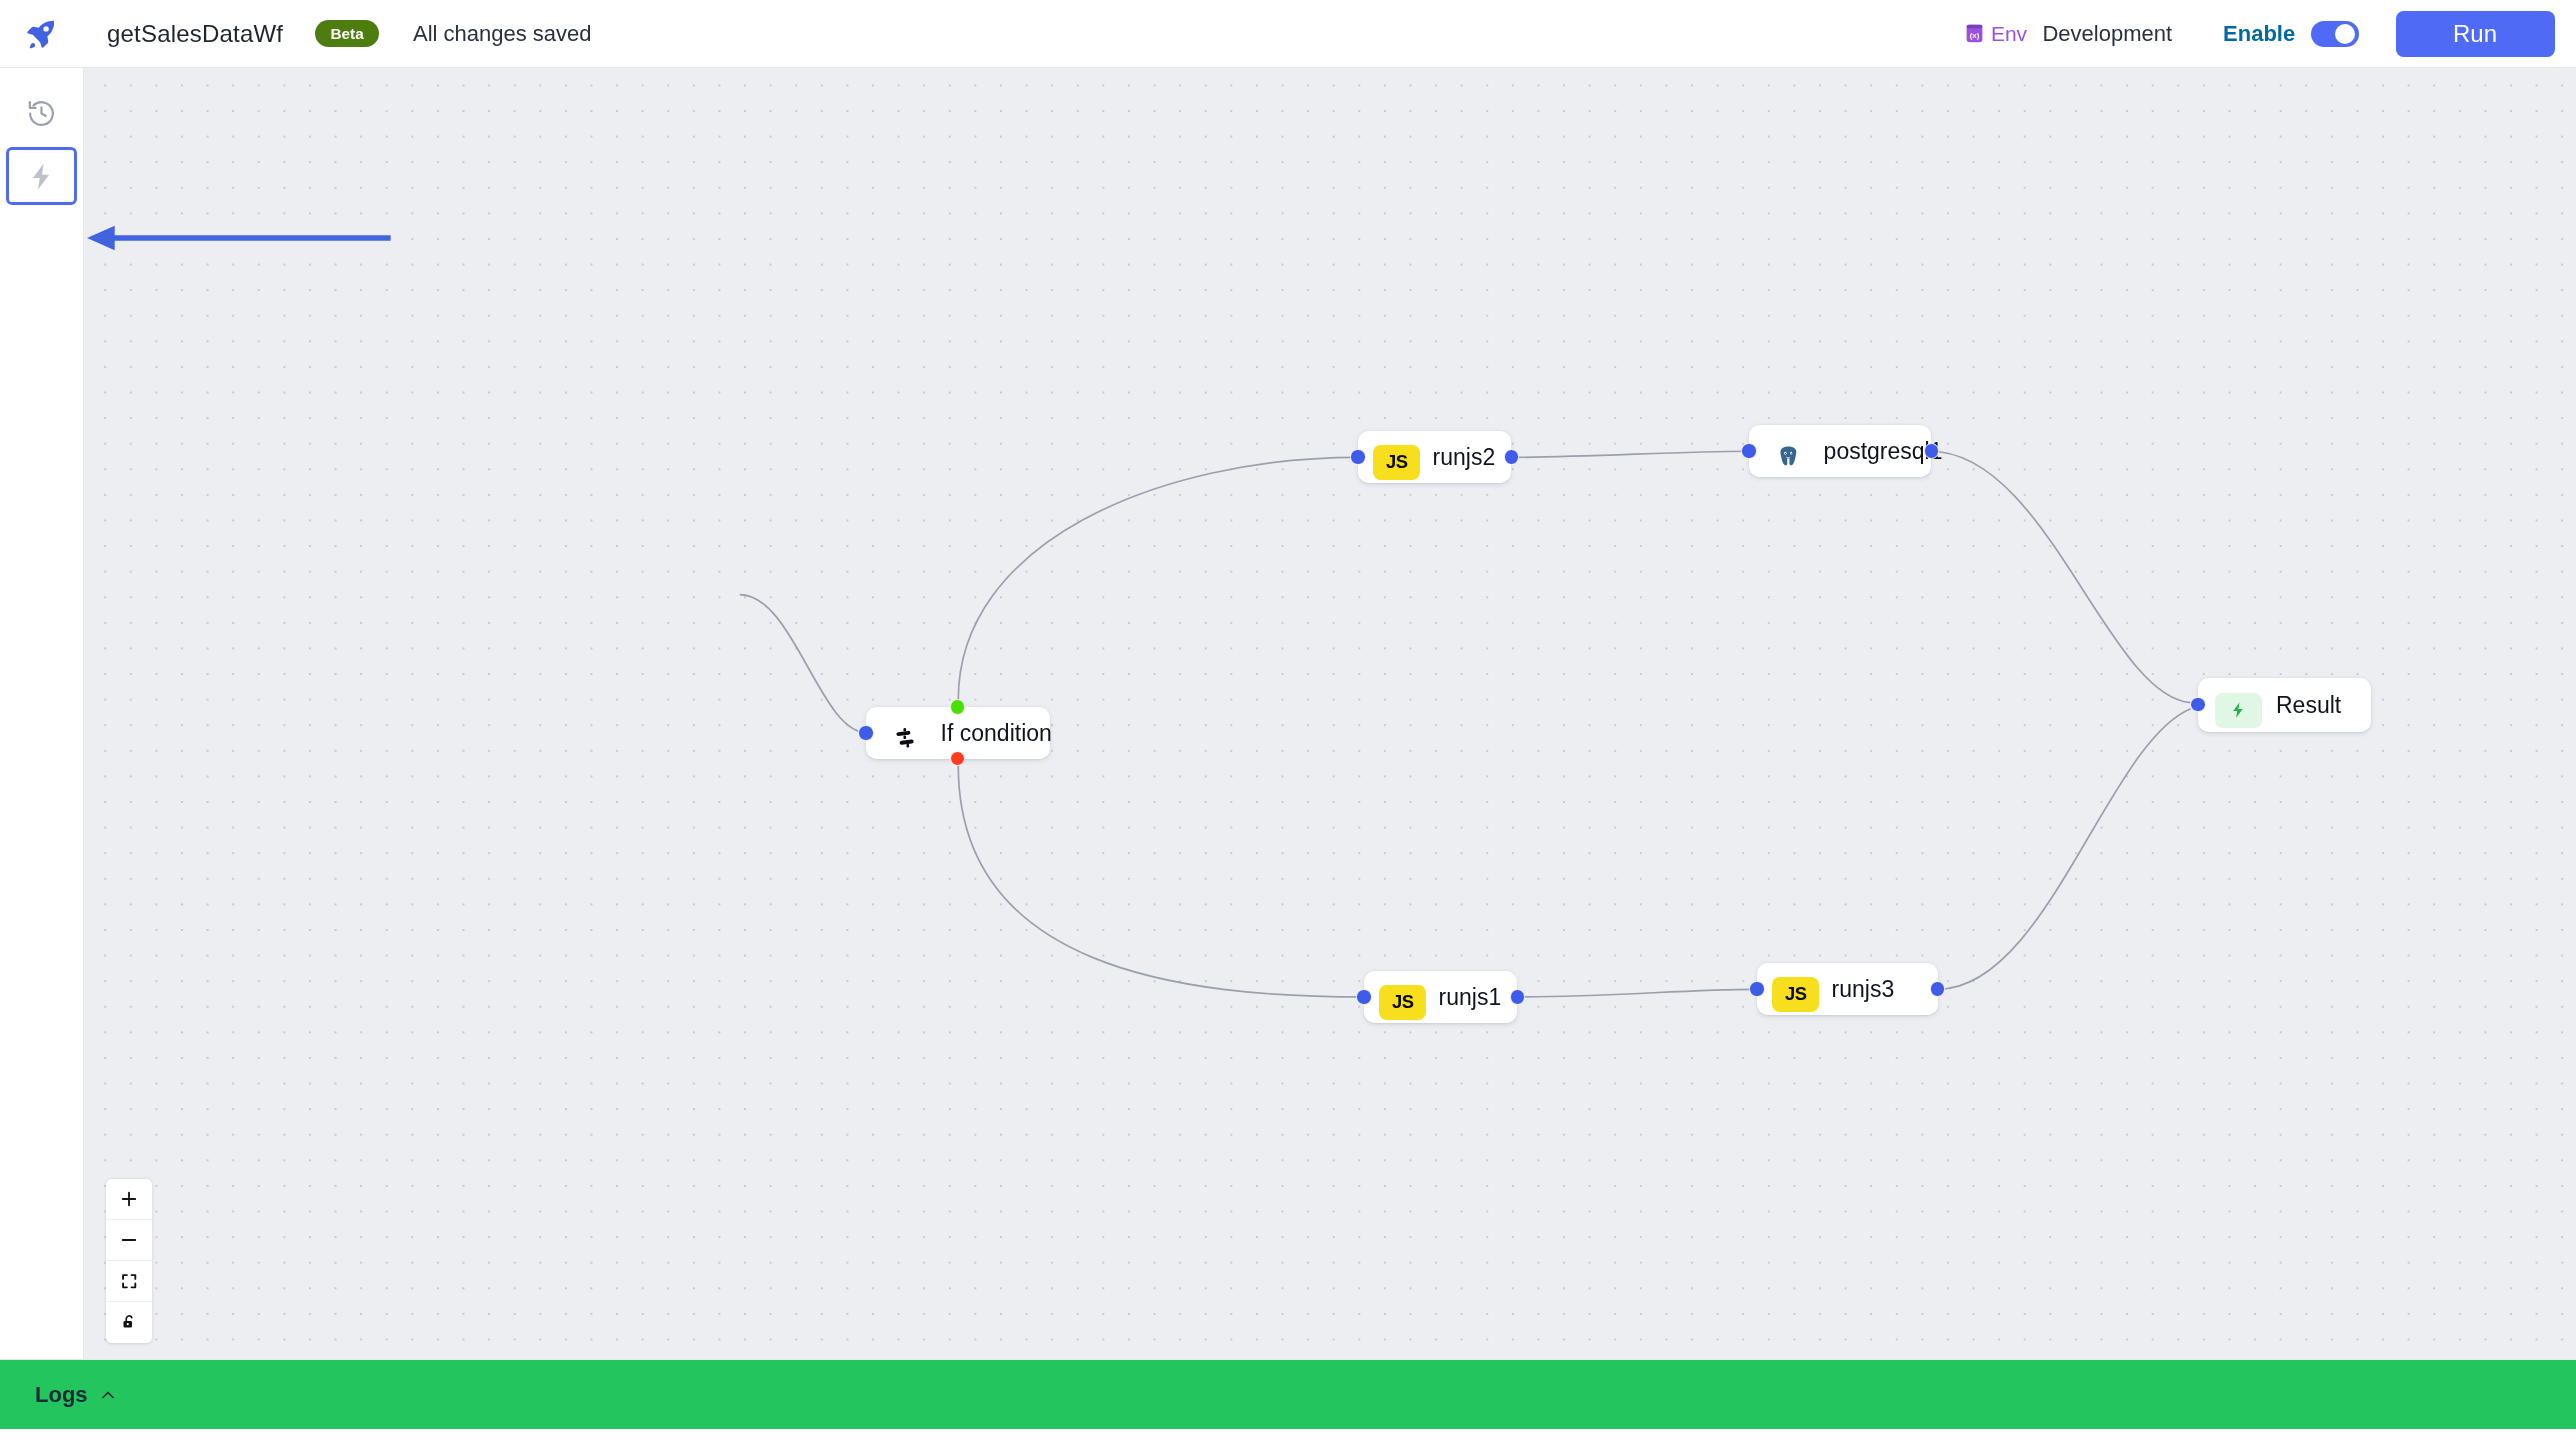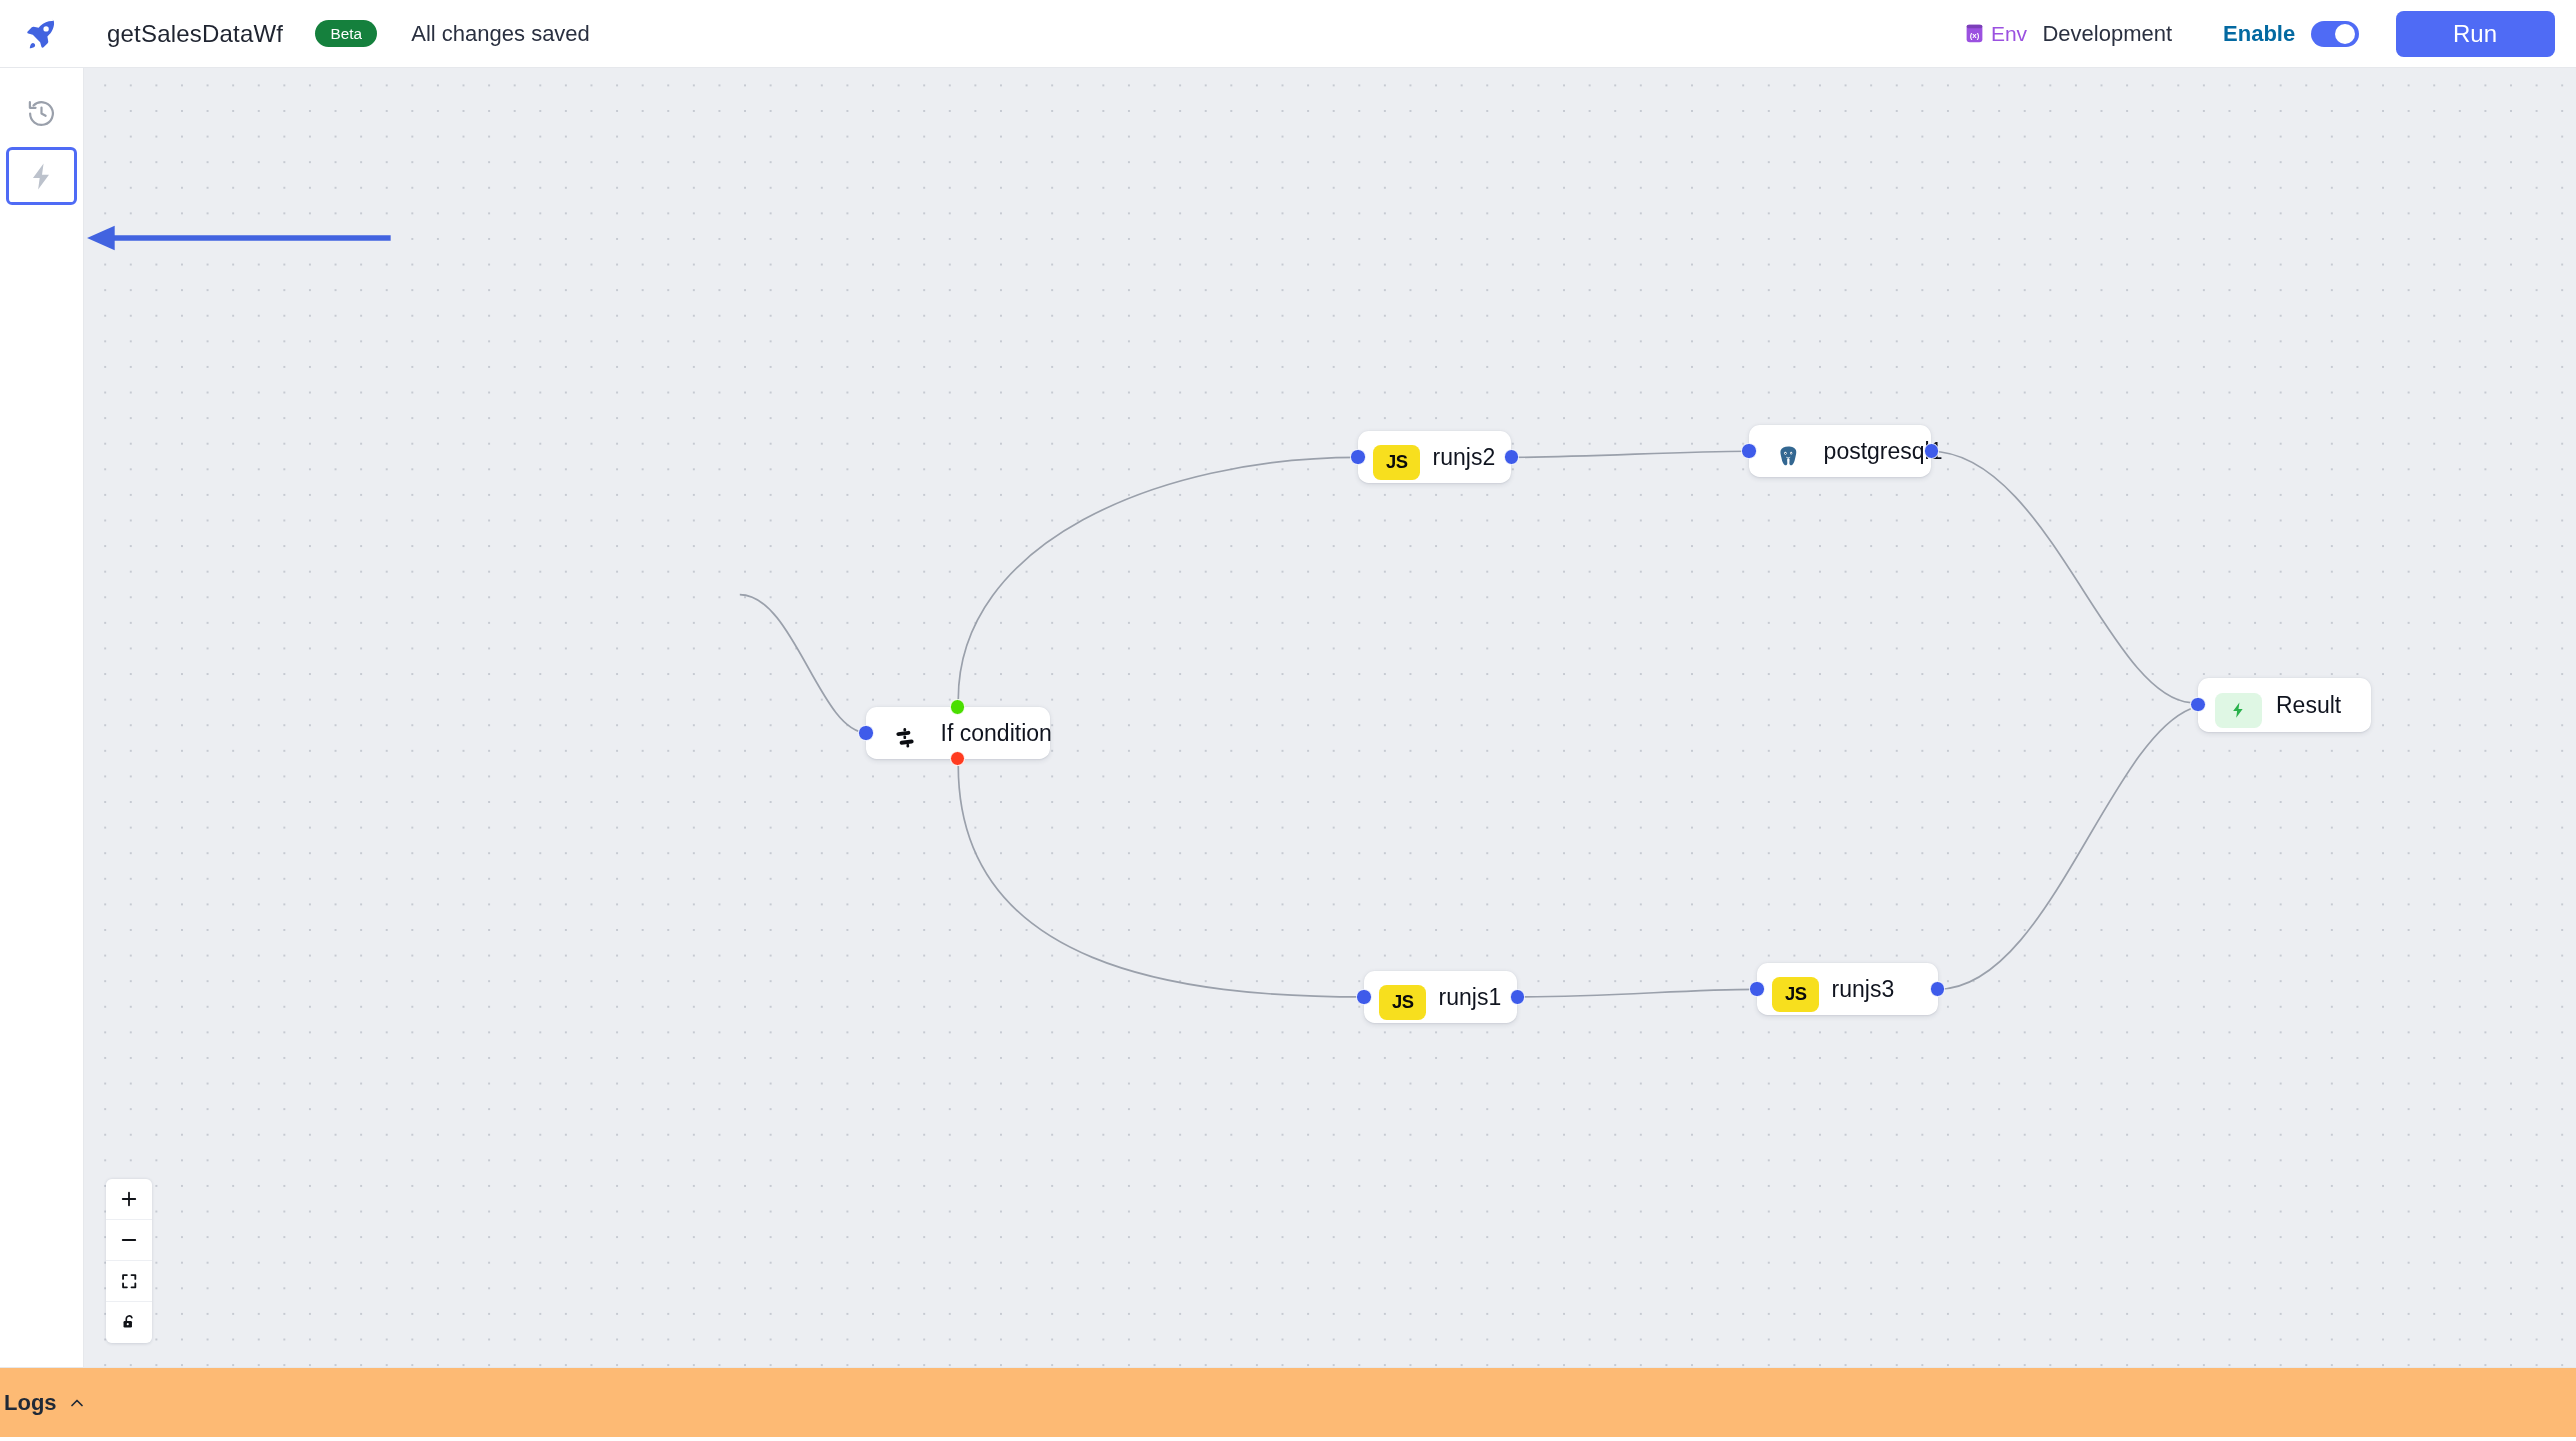--- a/index.html
+++ b/index.html
@@ -20,22 +20,22 @@
   }
   .logo-wrap {
     width: 81px; display: flex; align-items: center; justify-content: center;
   }
   .wf-title {
     font-size: 24px; color: #1F2430; font-weight: 400;
     margin-left: 26px; letter-spacing: 0.2px;
   }
   .beta-badge {
     margin-left: 32px;
-    background: #15803d; color: #fff;
-    font-size: 15.3px; font-weight: 400;
+    background: #4d7c0f; color: #fff;
+    font-size: 15.3px; font-weight: 700;
     padding: 5.4px 15.3px; border-radius: 17px;
     line-height: 1;
   }
   .saved-text {
     margin-left: 34px; font-size: 22px; color: #2A3040;
   }
   .header-right {
     margin-left: auto; display: flex; align-items: center; padding-right: 21.5px;
   }
   .env-block { display: flex; align-items: center; }
@@ -166,24 +166,24 @@
   }
   .zoom-btn {
     width: 46px; height: 41px; background: #ffffff;
     display: flex; align-items: center; justify-content: center;
     cursor: pointer; border-bottom: 0.8px solid #EDEFF3;
   }
   .zoom-btn:last-child { border-bottom: none; }
 
   
   .logs-bar {
-    position: absolute; bottom: 4px; left: 0;
+    position: absolute; bottom: 12px; left: 0;
     width: 2576px; height: 70px;
-    background: #fdba74; border-top: 0.8px solid #E6E8EC;
-    display: flex; align-items: center; padding-left: 4px;
+    background: #22c55e; border-top: 0.8px solid #E6E8EC;
+    display: flex; align-items: center; padding-left: 35px;
   }
   .logs-label { font-size: 22px; font-weight: 700; color: #1F2937; }
   .logs-chev { margin-left: 10.7px; display: flex; align-items: center; }
 </style>
 </head>
 <body>
 
 <div class="header">
   <div class="logo-wrap">
     <svg width="34" height="34" viewBox="0 0 24 24">

